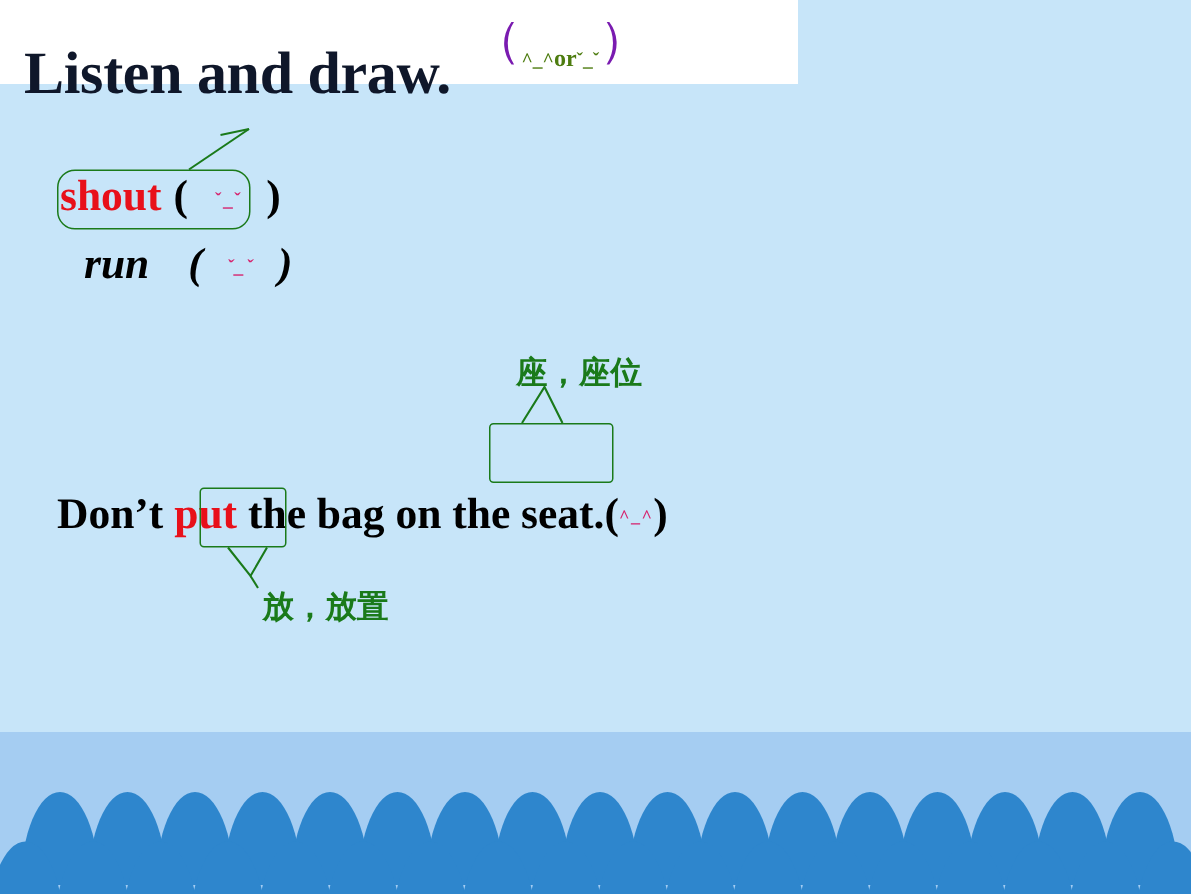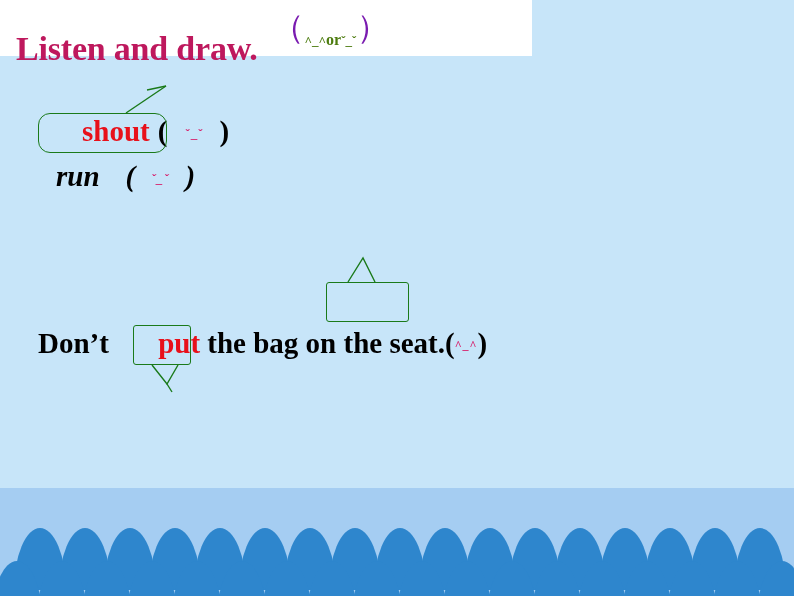--- a/index.html
+++ b/index.html
@@ -28,22 +28,22 @@
     width: 532px;
     height: 56px;
     background: #ffffff;
     display: flex;
     align-items: center;
     white-space: nowrap;
   }
   #title-text {
     font-family: "Liberation Serif", "DejaVu Serif", serif;
     font-weight: bold;
-    font-size: 34px;
-    color: #be185d;
+    font-size: 40px;
+    color: #0f172a;
     padding-left: 16px;
     letter-spacing: -0.2px;
     margin-top: 41px;
   }
   #title-emoji-wrap {
     margin-left: 14px;
     display: flex;
     align-items: center;
     font-size: 30px;
     color: #8c1bb5;
@@ -77,21 +77,20 @@
     color: #000000;
   }
   .en {
     font-size: 29px;
     font-weight: bold;
     color: #000000;
     font-family: "Liberation Serif", "DejaVu Serif", serif;
   }
   .red {
     color: #e8101a;
-    padding-left: 42px;
   }
   .cn {
     font-family: "DejaVu Sans", "Liberation Sans", sans-serif;
     font-size: 21px;
     color: #1a7a1a;
     white-space: nowrap;
   }
   .face {
     color: #d6246e;
     font-size: 13px;
@@ -176,26 +175,28 @@
 
 
   <div class="line" style="left:40px; top:115px;">
     <span class="en red">shout</span><span class="en" style="margin-left:8px;">(</span><span class="face" style="margin-left:18px;">ˇ_ˇ</span><span class="en" style="margin-left:16px;">)</span>
   </div>
 
   <div class="line" style="left:56px; top:160px;font-style:italic;">
     <span class="en">run</span><span class="en" style="margin-left:26px;">(</span><span class="face" style="margin-left:16px;">ˇ_ˇ</span><span class="en" style="margin-left:16px;">)</span>
   </div>
 
+  <div class="line cn" style="left:344px; top:234px;">座，座位</div>
 
 
   <div class="line" style="left:38px; top:327px;">
     <span class="en">Don’t </span><span class="en red">put</span><span class="en"> the bag on the seat.</span><span class="en">(</span><span class="face-sm">^_^</span><span class="en">)</span>
   </div>
 
+  <div class="line cn" style="left:175px; top:390px;">放，放置</div>
 
   <div class="callout-box" style="left:38px; top:113px; width:129px; height:40px;"></div>
   <div class="callout-box sharp" style="left:326px; top:282px; width:83px; height:40px;"></div>
   <div class="callout-box sharp" style="left:133px; top:325px; width:58px; height:40px;"></div>
 
   <svg class="overlay" viewBox="0 0 794 596">
 
     <path d="M 126 113 L 166 86" stroke="#1a7a1a" stroke-width="1.4" fill="none"></path>
     <path d="M 166 86 L 147 90" stroke="#1a7a1a" stroke-width="1.4" fill="none"></path>
 

